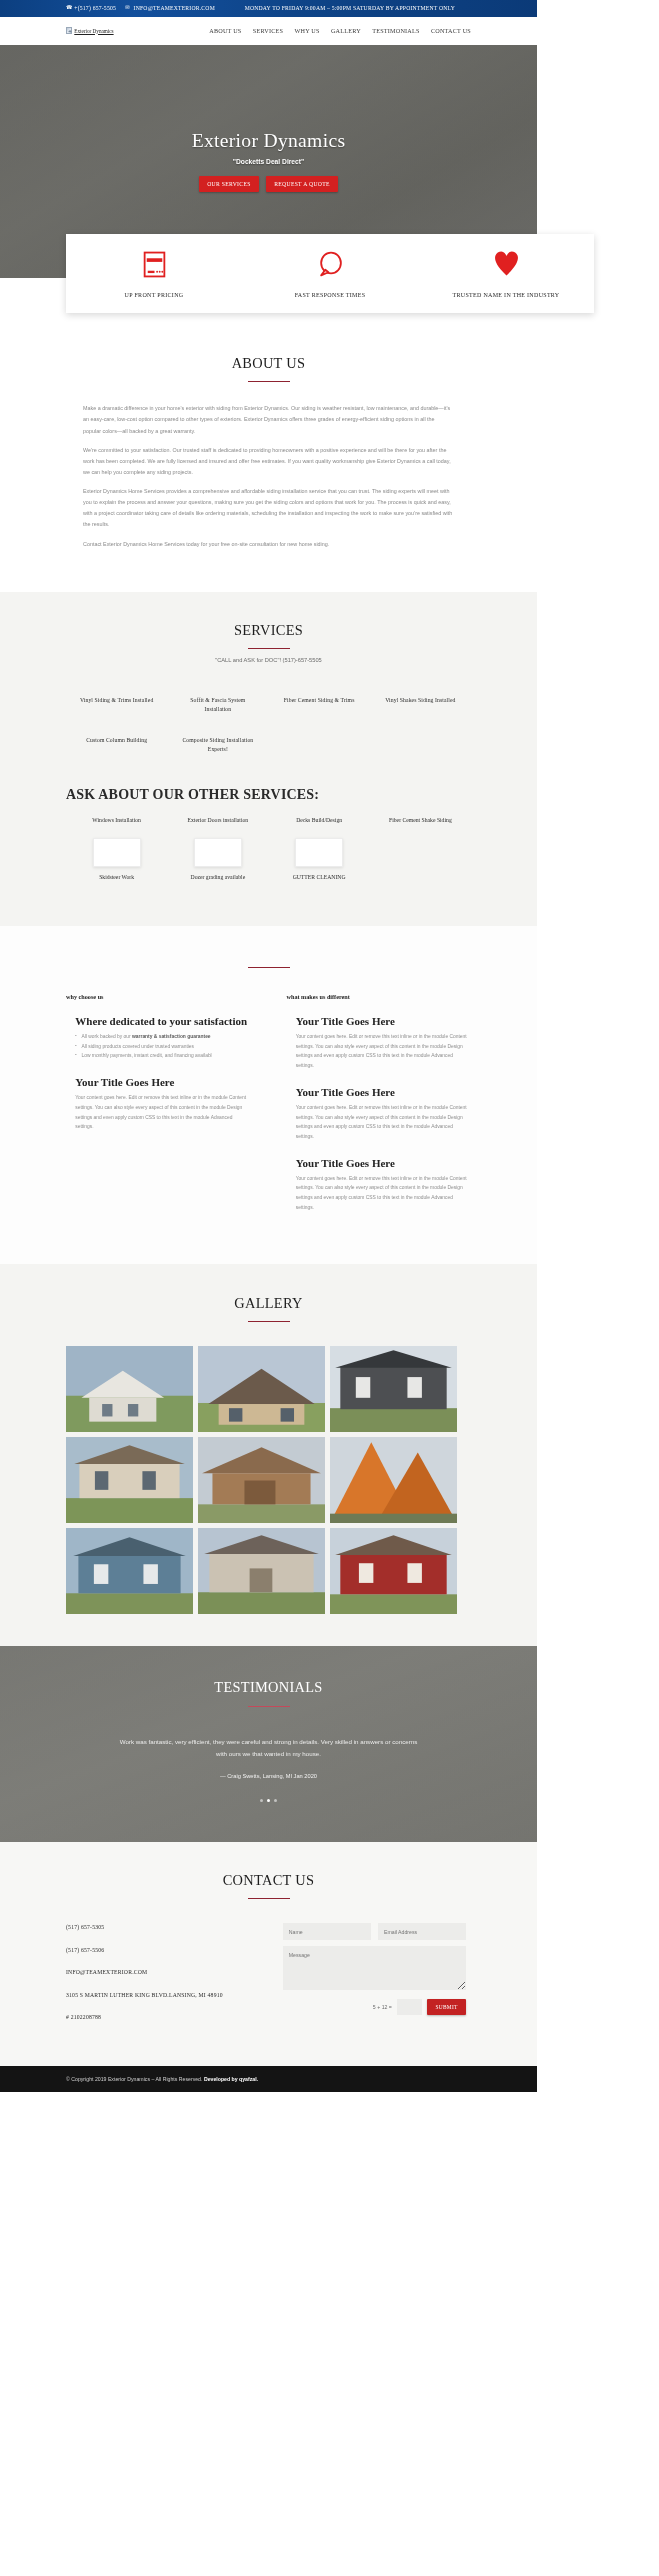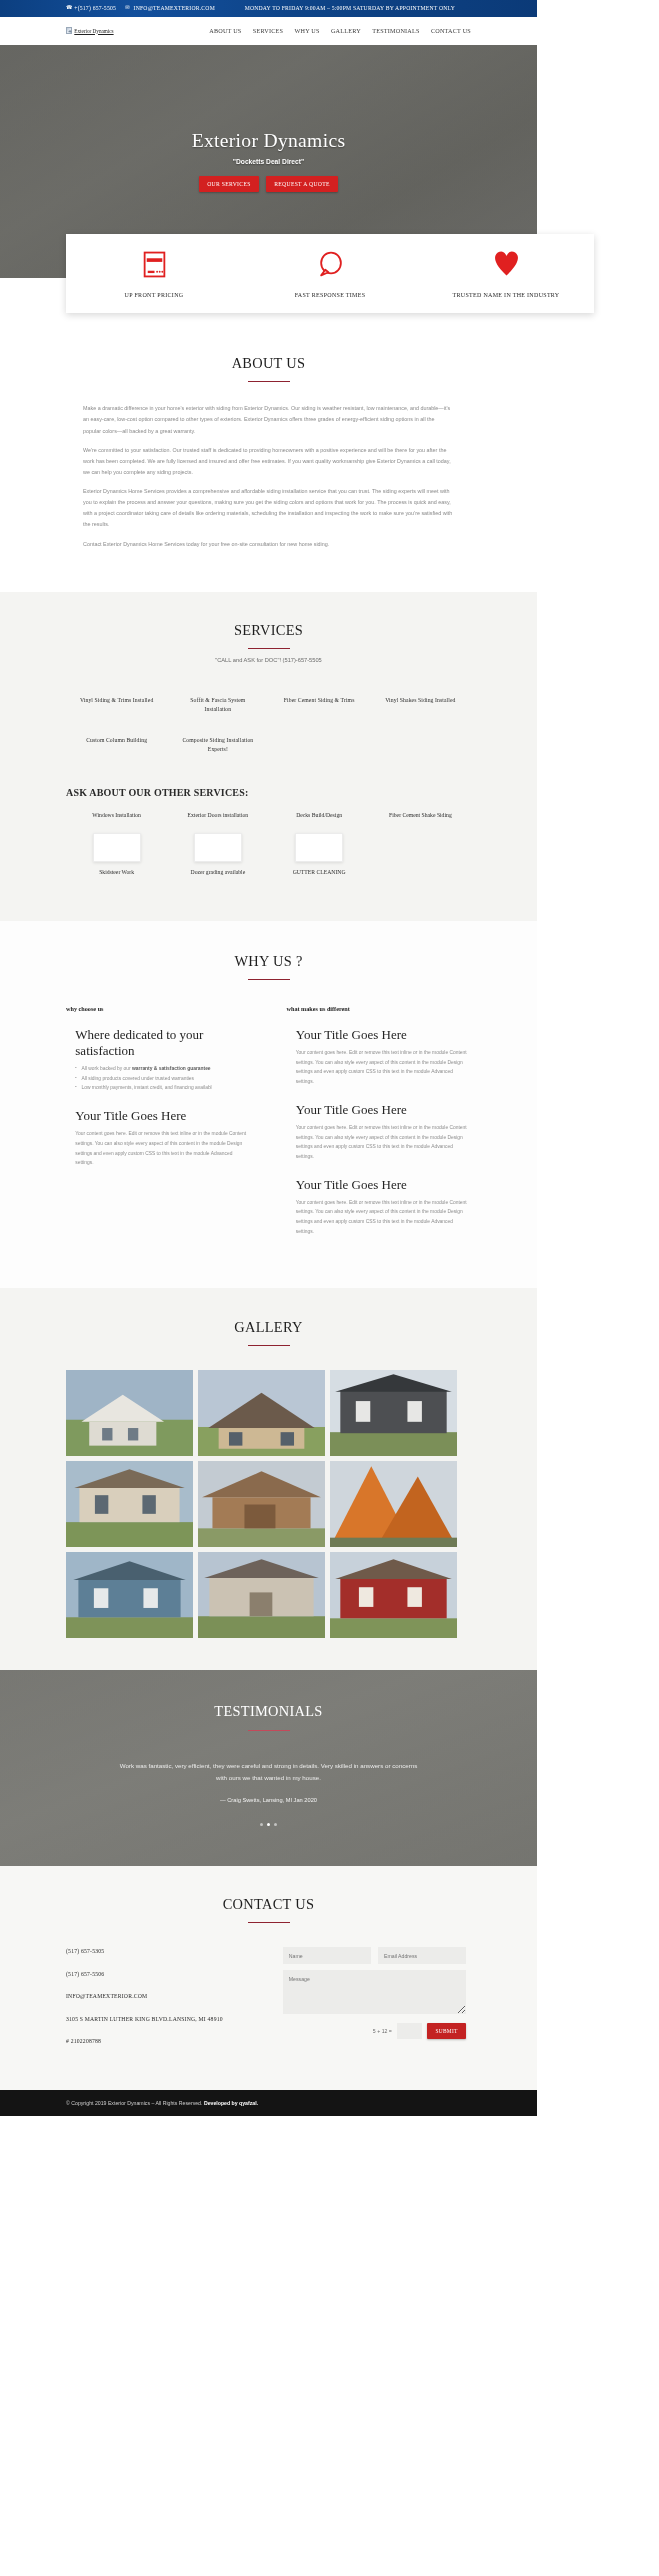--- a/index.html
+++ b/index.html
@@ -123,40 +123,40 @@
     font-size: 5.7px; color: #2d2d2d; line-height: 1.55; letter-spacing: 0.1px;
   }
   .promo { width: 50%; padding-left: 9.3px; text-align: center; }
   .promo .l1 { font-size: 7.2px; font-weight: bold; color: #1d1d1d; letter-spacing: 0.2px; }
   .promo .l2 { font-size: 6.7px; color: #1d1d1d; margin-top: 2.1px; }
   .promo .l2 u { text-decoration: underline; }
   .promo .l3 { font-size: 6.7px; color: #1d1d1d; margin-top: 1px; }
   .promo-btn-row { margin-top: 10.3px; text-align: center; }
 
   .other-title {
-    margin-top: 15.5px; font-size: 10px; color: #2a2a2a; letter-spacing: 0.2px;
+    margin-top: 15.5px; font-size: 14px; color: #2a2a2a; letter-spacing: 0.2px;
   }
   .other-grid { display: flex; flex-wrap: wrap; margin-top: 13.4px; }
   .other-cell { width: 25%; text-align: center; padding: 0 9.3px 13.4px; }
   .other-cell .t { font-size: 5.7px; color: #2d2d2d; line-height: 1.5; }
   .ph-box {
     width: 48px; height: 29px; margin: 0 auto 6.2px;
     background: #fff; border: 0.5px solid #ececec; box-shadow: 0 1px 3.1px rgba(0,0,0,.10);
   }
 
   
   .whyus { background: #fdfdfd; padding-top: 32px; padding-bottom: 36px; }
   .why-cols { display: flex; margin-top: 25px; gap: 36px; }
   .why-col { flex: 1; }
   .why-col > h4 {
     font-size: 6.2px; color: #1c1c1c; font-weight: bold; margin-bottom: 14.4px;
     font-family: "Liberation Serif", serif;
   }
   .why-block { margin-bottom: 15.5px; padding-left: 9.3px; }
-  .why-block h5 { font-size: 13px; font-weight: normal; color: #242424; margin-bottom: 5.2px; }
+  .why-block h5 { font-size: 11px; font-weight: bold; color: #242424; margin-bottom: 5.2px; }
   .why-block p, .why-block li {
     font-size: 4.9px; color: #8d8d8d; line-height: 1.95;
     font-family: "Liberation Sans", sans-serif;
   }
   .why-block ul { list-style: none; }
   .why-block li { position: relative; padding-left: 6.2px; }
   .why-block li:before {
     content: "\25AA"; position: absolute; left: 0; top: 0; color: #9a9a9a; font-size: 4.1px;
   }
   .why-block li b { color: #5c5c5c; }
@@ -382,21 +382,20 @@
       </div>
       <div class="other-cell">
         <div class="ph-box"></div>
         <div class="t">GUTTER CLEANING</div>
       </div>
       <div class="other-cell"></div>
     </div>
   </div>
 
   <div class="section whyus">
-    <h2 class="sec-title">WHY US ?</h2>
     <div class="sec-rule"></div>
 
     <div class="why-cols">
 
       <div class="why-col">
         <h4>why choose us</h4>
 
         <div class="why-block">
           <h5>Where dedicated to your satisfaction</h5>
           <ul>

